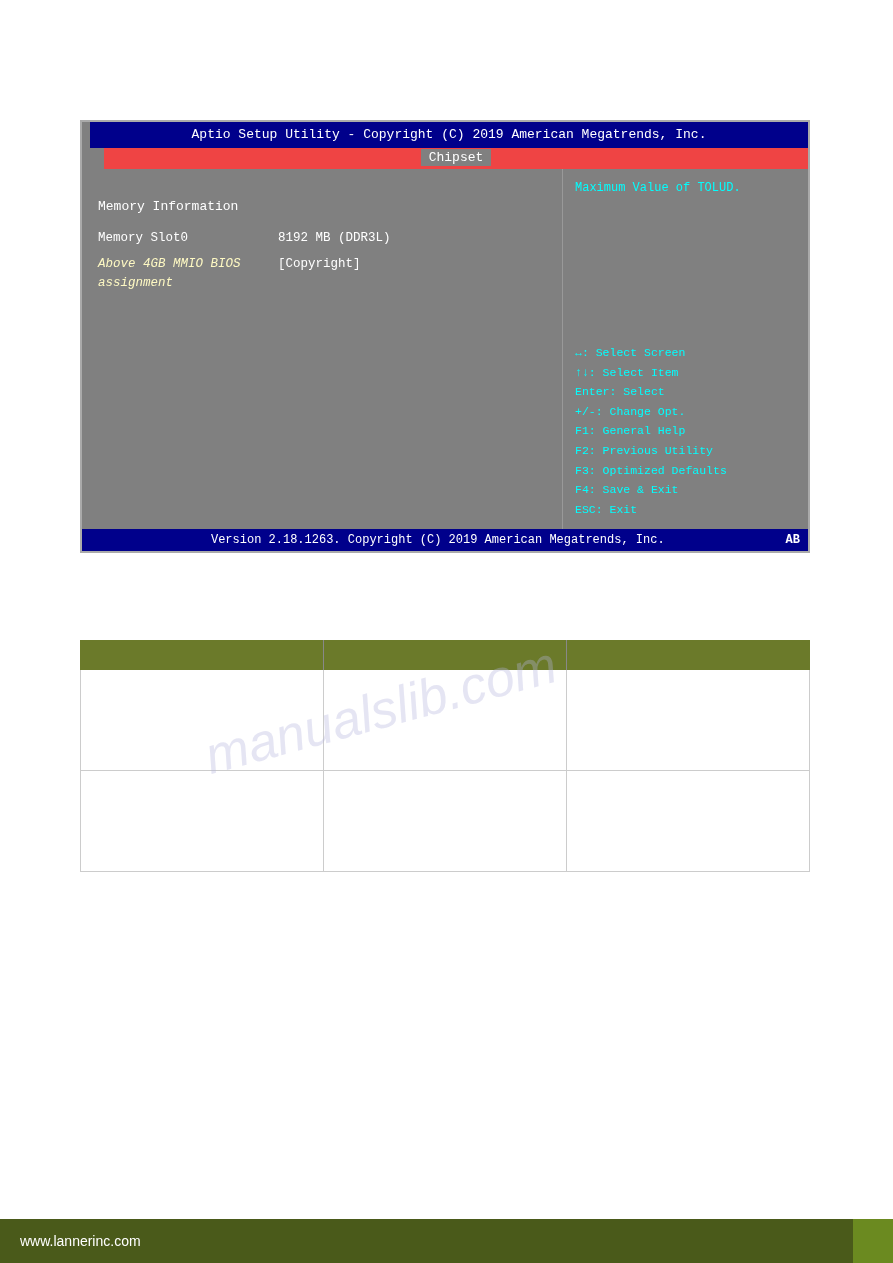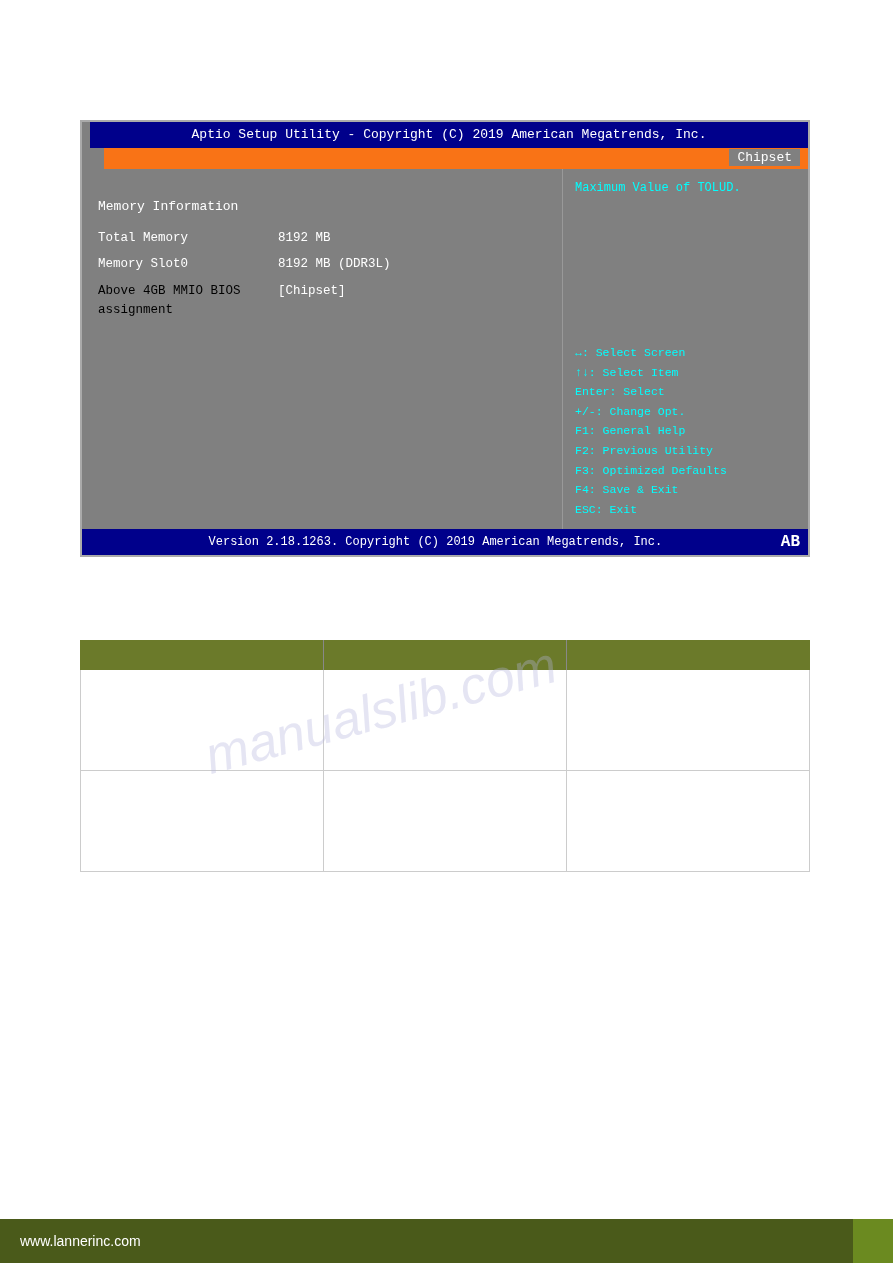--- a/index.html
+++ b/index.html
@@ -27,25 +27,25 @@
       color: #ffffff;
       font-family: 'Courier New', monospace;
       font-size: 13px;
       text-align: center;
       padding: 4px 15px;
       line-height: 1.4;
       margin-left: 8px;
     }
 
     .bios-subtitle {
-      background: #f97316;
+      background: #ef4444;
       color: #ffffff;
       font-family: 'Courier New', monospace;
       font-size: 13px;
-      text-align: right;
+      text-align: center;
       padding: 2px 8px 4px;
       margin-left: 22px;
     }
 
     .bios-subtitle span {
       background: #808080;
       color: #ffffff;
       padding: 1px 8px;
     }
 
@@ -140,21 +140,21 @@
       align-items: center;
     }
 
     .bios-version-bar .version-text {
       flex: 1;
       text-align: center;
     }
 
     .bios-version-bar .ab-badge {
       color: #ffffff;
-      font-size: 16px;
+      font-size: 12px;
       font-weight: bold;
     }
 
     
     .table-section {
       position: absolute;
       top: 640px;
       left: 80px;
       width: 730px;
     }
@@ -255,34 +255,30 @@
 
   <div class="bios-subtitle">
     <span>Chipset</span>
   </div>
 
   <div class="bios-main">
 
     <div class="bios-left">
       <div class="section-title">Memory Information</div>
 
-      <div class="field-row">
-        <div class="field-label">Total Memory</div>
-        <div class="field-value">8192 MB</div>
-      </div>
 
       <div class="field-row">
         <div class="field-label">Memory Slot0</div>
         <div class="field-value">8192 MB (DDR3L)</div>
       </div>
 
 
       <div class="field-row highlighted">
-        <div class="field-label" style="color:#000000;">Above 4GB MMIO BIOS<br>assignment</div>
-        <div class="field-value">[Chipset]</div>
+        <div class="field-label" style="color:#fef9c3;font-style:italic;">Above 4GB MMIO BIOS<br>assignment</div>
+        <div class="field-value">[Copyright]</div>
       </div>
     </div>
 
     <div class="bios-right">
       <div class="bios-right-inner">
         <div class="help-text">Maximum Value of TOLUD.</div>
         <div class="nav-help">
           <div>↔: Select Screen</div>
           <div>↑↓: Select Item</div>
           <div>Enter: Select</div>

